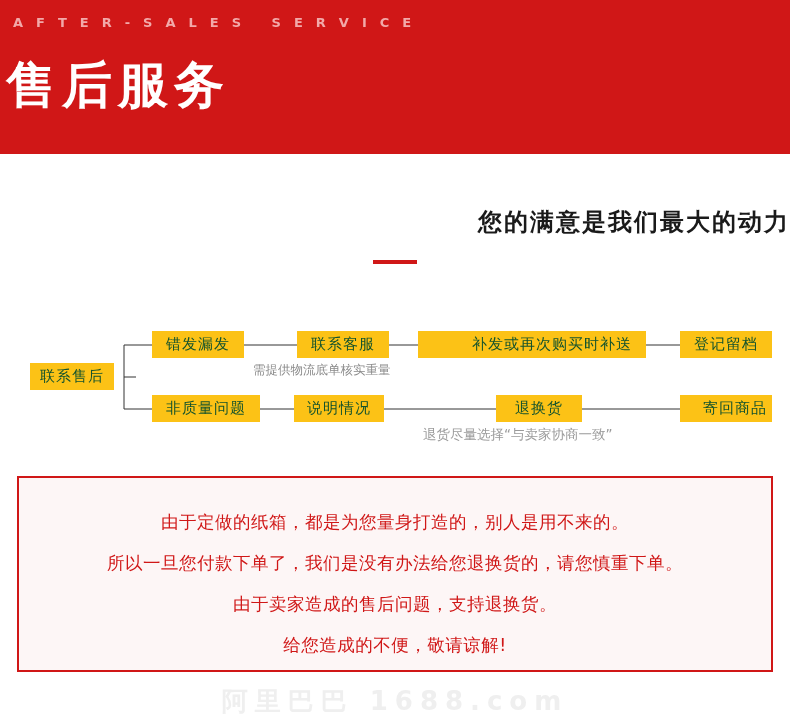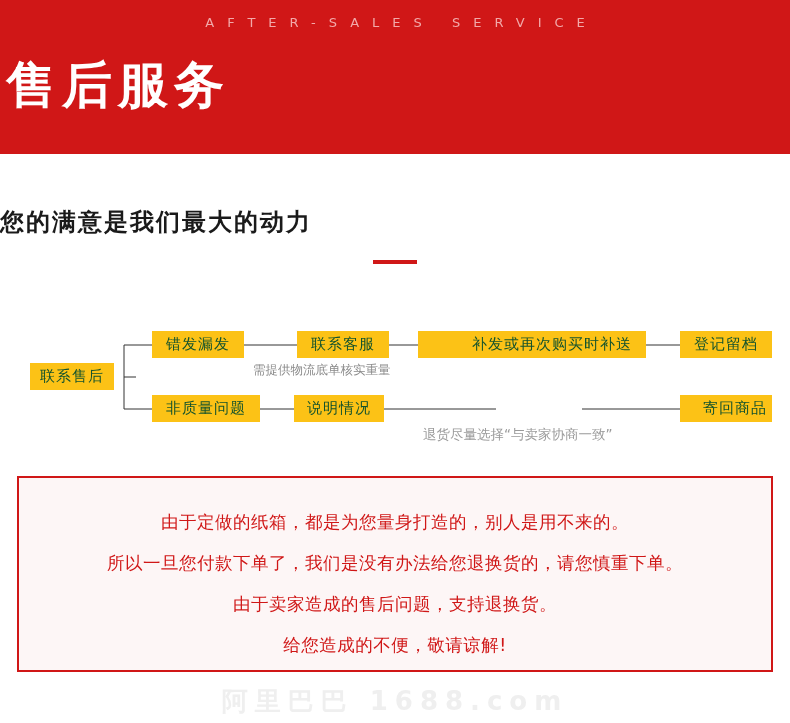--- a/index.html
+++ b/index.html
@@ -20,25 +20,24 @@
     width: 790px;
     height: 158px;
     background: #d01717;
     overflow: hidden;
   }
   .banner-sub {
     position: absolute;
     top: 15px;
     left: 0;
     width: 790px;
-    text-align: center;
     color: #f2a9a9;
     font-size: 13px;
     letter-spacing: 13px;
-    font-weight: normal;
+    font-weight: bold;
     text-indent: 13px;
   }
   .banner-title {
     position: absolute;
     top: 52px;
     left: 0;
     width: 790px;
     text-align: left;
     color: #ffffff;
     font-size: 50px;
@@ -51,21 +50,21 @@
     left: 0;
     bottom: 0;
     width: 790px;
     height: 4px;
     background: #ffffff;
   }
 
   
   .slogan {
     margin-top: 48px;
-    text-align: left;
+    text-align: right;
     color: #1a1a1a;
     font-size: 24px;
     font-weight: bold;
     letter-spacing: 2px;
   }
   .slogan-rule {
     margin: 22px auto 0 auto;
     width: 44px;
     height: 4px;
     background: #d01717;
@@ -175,20 +174,21 @@
 
   <div class="node" style="left:30px; top:61px; width:84px;">联系售后</div>
 
   <div class="node" style="left:152px; top:29px; width:92px;">错发漏发</div>
   <div class="node" style="left:297px; top:29px; width:92px;">联系客服</div>
   <div class="node" style="left:418px; top:29px; width:228px;padding-left:40px;">补发或再次购买时补送</div>
   <div class="node" style="left:680px; top:29px; width:92px;text-align:center;">登记留档</div>
 
   <div class="node" style="left:152px; top:93px; width:108px;">非质量问题</div>
   <div class="node" style="left:294px; top:93px; width:90px;">说明情况</div>
+  <div class="node" style="left:496px; top:93px; width:86px;">退换货</div>
   <div class="node" style="left:680px; top:93px; width:92px;padding-left:18px;">寄回商品</div>
 
   <div class="note" style="left:253px; top:60px;">需提供物流底单核实重量</div>
   <div class="note note-2" style="left:423px; top:124px;">退货尽量选择“与卖家协商一致”</div>
 </div>
 
 <div class="notice">
   <div class="notice-inner">
     <div class="notice-line">由于定做的纸箱，都是为您量身打造的，别人是用不来的。</div>
     <div class="notice-line">所以一旦您付款下单了，我们是没有办法给您退换货的，请您慎重下单。</div>

